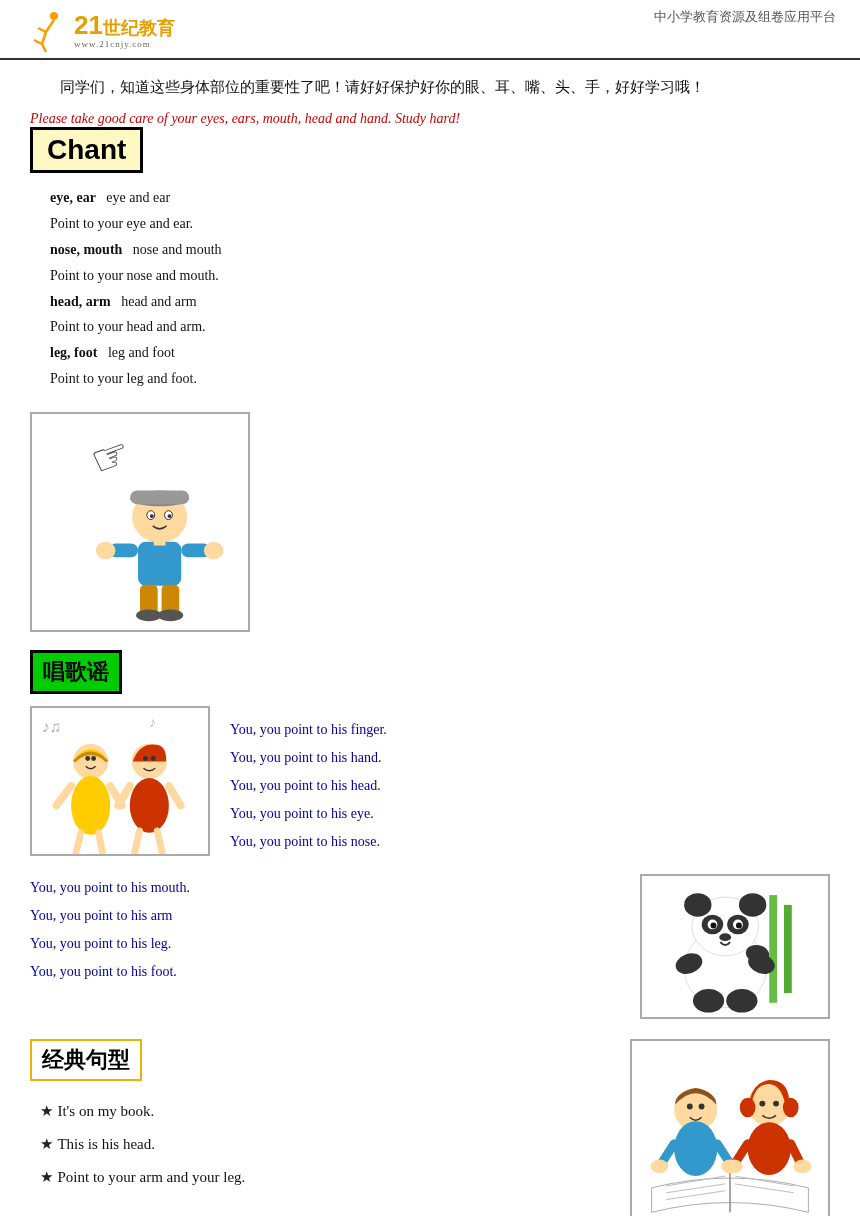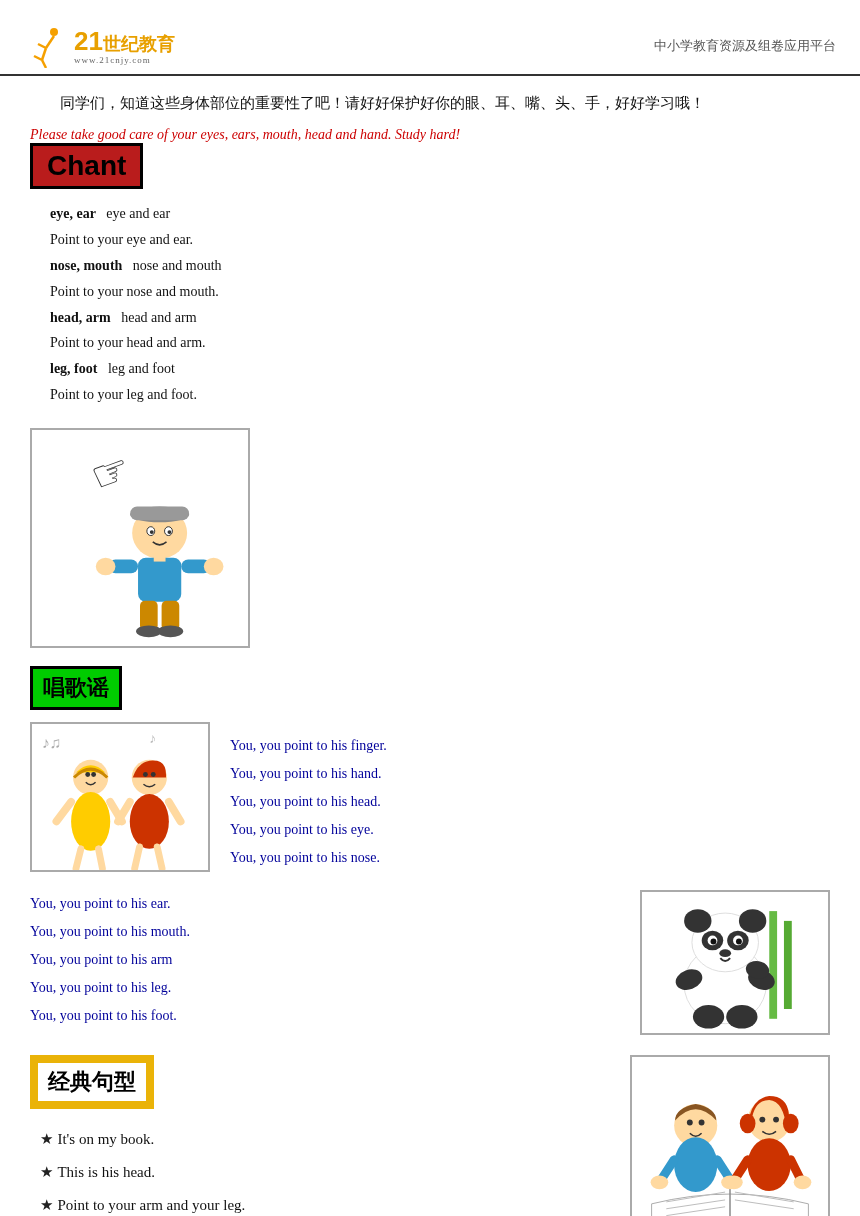--- a/index.html
+++ b/index.html
@@ -9,23 +9,22 @@
       background: #fff;
       font-family: "SimSun", "STSong", serif;
       font-size: 15px;
       color: #222;
       position: relative;
     }
 
     
     .header {
       display: flex;
-      align-items: center;
       justify-content: space-between;
-      padding: 24px 24px 6px 24px;
+      padding: 8px 24px 6px 24px;
       border-bottom: 2px solid #333;
     }
     .logo-area {
       display: flex;
       align-items: center;
       gap: 6px;
     }
     .logo-icon {
       width: 44px;
       height: 44px;
@@ -72,21 +71,21 @@
     .italic-red {
       color: #cc0000;
       font-style: italic;
       font-size: 14px;
       display: block;
     }
 
     
     .chant-label {
       display: inline-block;
-      background: #b91c1c;
+      background: #fef9c3;
       color: #000;
       font-size: 28px;
       font-weight: bold;
       font-family: Arial, sans-serif;
       border: 3px solid #000;
       padding: 4px 14px;
       margin-bottom: 12px;
     }
 
     
@@ -193,21 +192,21 @@
     .classic-left {
       flex: 1;
     }
     .classic-label {
       display: inline-block;
       background: #fff;
       color: #000;
       font-size: 22px;
       font-weight: bold;
       font-family: "SimHei", sans-serif;
-      border: 8px solid #eab308;
+      border: 2px solid #eab308;
       padding: 4px 10px;
       margin-bottom: 14px;
       text-align: center;
     }
     .classic-lines {
       font-size: 15px;
       line-height: 2.2;
       color: #111;
       padding-left: 10px;
     }
@@ -377,21 +376,20 @@
       <div>You, you point to his finger.</div>
       <div>You, you point to his hand.</div>
       <div>You, you point to his head.</div>
       <div>You, you point to his eye.</div>
       <div>You, you point to his nose.</div>
     </div>
   </div>
 
   <div class="singing-section2">
     <div class="singing-lines2">
-      <div>You, you point to his ear.</div>
       <div>You, you point to his mouth.</div>
       <div>You, you point to his arm</div>
       <div>You, you point to his leg.</div>
       <div>You, you point to his foot.</div>
     </div>
 
     <div class="singing-image2">
       <svg viewBox="0 0 190 145" width="190" height="145">
 
         <rect x="130" y="20" width="8" height="110" fill="#66bb44"></rect>

